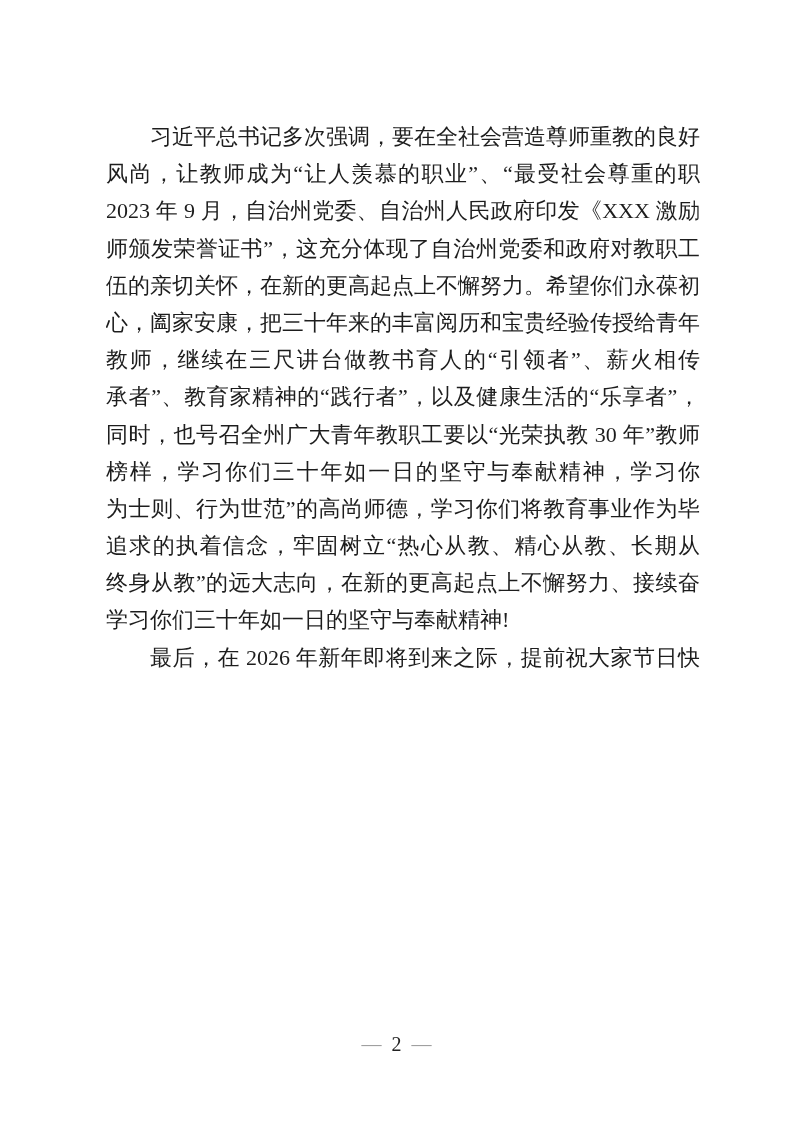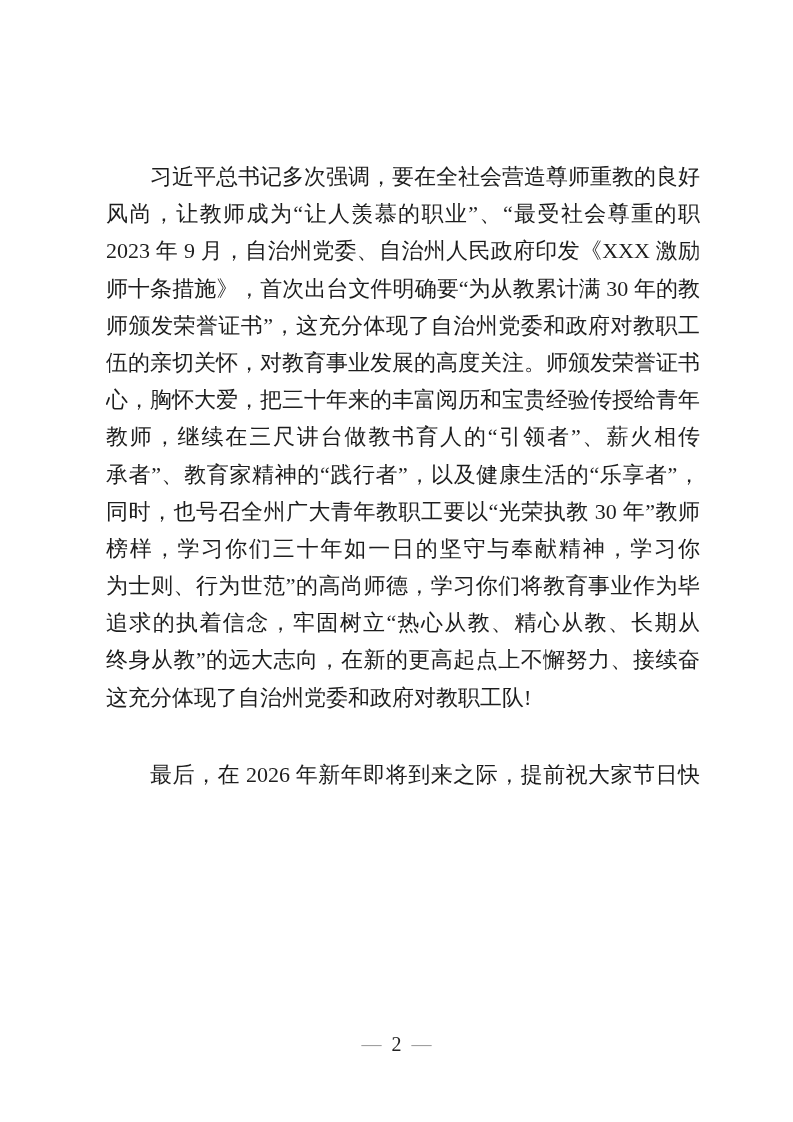--- a/index.html
+++ b/index.html
@@ -35,21 +35,20 @@
   .line {
     height: 37.2px;
     overflow: hidden;
     text-align: justify;
     text-align-last: justify;
     text-justify: inter-character;
     white-space: normal;
   }
   .line.para-first {
     text-indent: 44px;
-    margin-top: 40px;
   }
   .line.para-last {
     text-align-last: left;
   }
   .footer {
     position: absolute;
     left: 0;
     width: 793px;
     top: 1032px;
     text-align: center;
@@ -70,32 +69,31 @@
 <body>
 
 <div class="page">
 
   <div class="text-body">
 
     <div class="paragraph">
       <div class="line para-first">习近平总书记多次强调，要在全社会营造尊师重教的良好</div>
       <div class="line">风尚，让教师成为“让人羡慕的职业”、“最受社会尊重的职业”。</div>
       <div class="line">2023 年 9 月，自治州党委、自治州人民政府印发《XXX 激励教</div>
-      <div class="line">师十条措施》，首次出台文件明确要“为从教累计满 30 年的教</div>
       <div class="line">师颁发荣誉证书”，这充分体现了自治州党委和政府对教职工队</div>
-      <div class="line">伍的亲切关怀，对教育事业发展的高度关注。师颁发荣誉证书</div>
-      <div class="line">心，胸怀大爱，把三十年来的丰富阅历和宝贵经验传授给青年</div>
+      <div class="line">伍的亲切关怀，在新的更高起点上不懈努力。希望你们永葆初</div>
+      <div class="line">心，阖家安康，把三十年来的丰富阅历和宝贵经验传授给青年</div>
       <div class="line">教师，继续在三尺讲台做教书育人的“引领者”、薪火相传的“传</div>
       <div class="line">承者”、教育家精神的“践行者”，以及健康生活的“乐享者”，在</div>
       <div class="line">同时，也号召全州广大青年教职工要以“光荣执教 30 年”教师为</div>
       <div class="line">榜样，学习你们三十年如一日的坚守与奉献精神，学习你们“言</div>
       <div class="line">为士则、行为世范”的高尚师德，学习你们将教育事业作为毕生</div>
       <div class="line">追求的执着信念，牢固树立“热心从教、精心从教、长期从教、</div>
       <div class="line">终身从教”的远大志向，在新的更高起点上不懈努力、接续奋斗，</div>
-      <div class="line para-last">这充分体现了自治州党委和政府对教职工队!</div>
+      <div class="line para-last">学习你们三十年如一日的坚守与奉献精神!</div>
     </div>
 
     <div class="paragraph">
       <div class="line para-first">最后，在 2026 年新年即将到来之际，提前祝大家节日快乐、</div>
     </div>
 
   </div>
 
   <div class="footer">
     <span class="dash">—</span><span class="pagenum">2</span><span class="dash">—</span>

